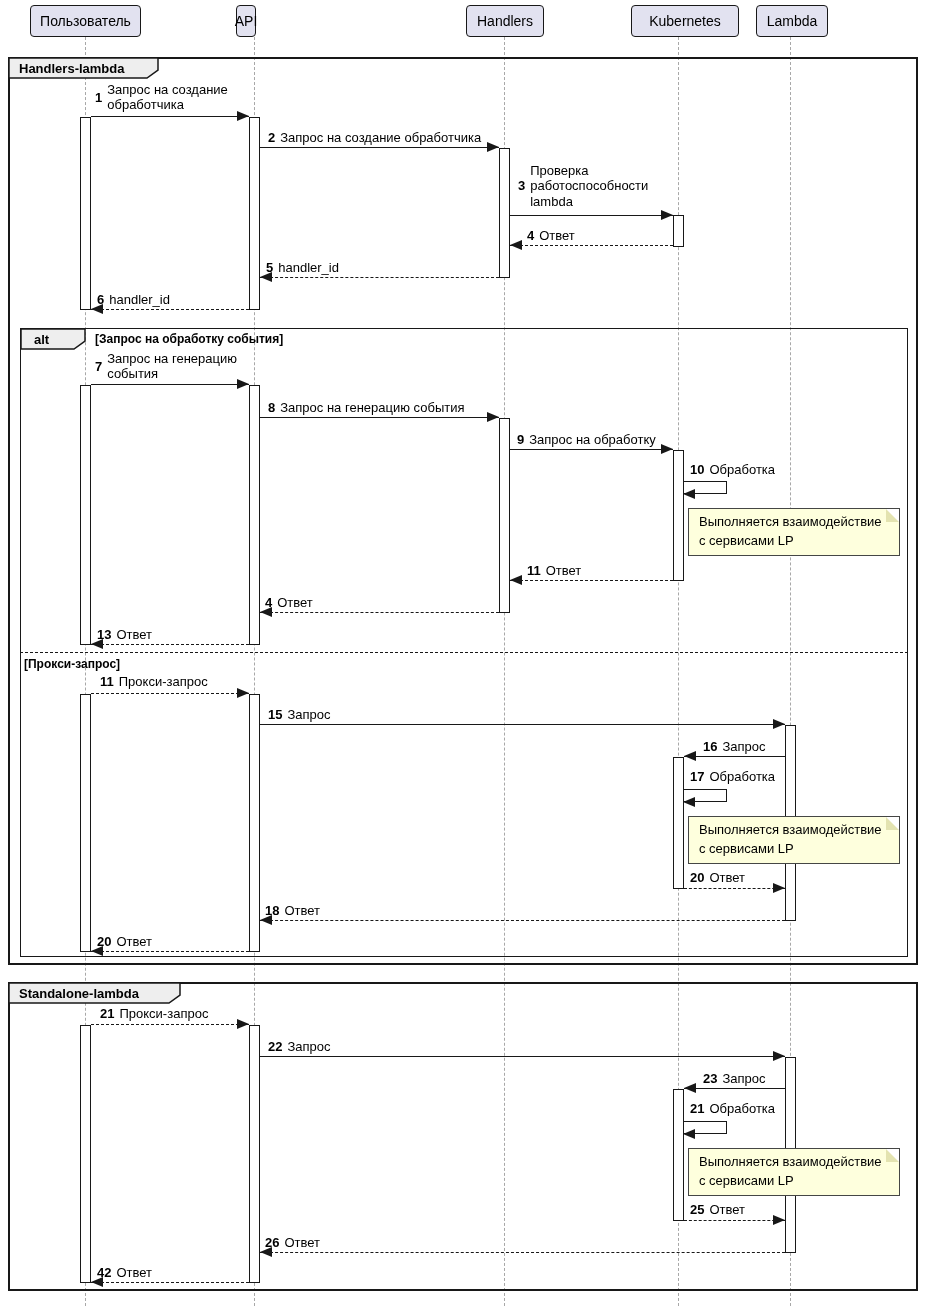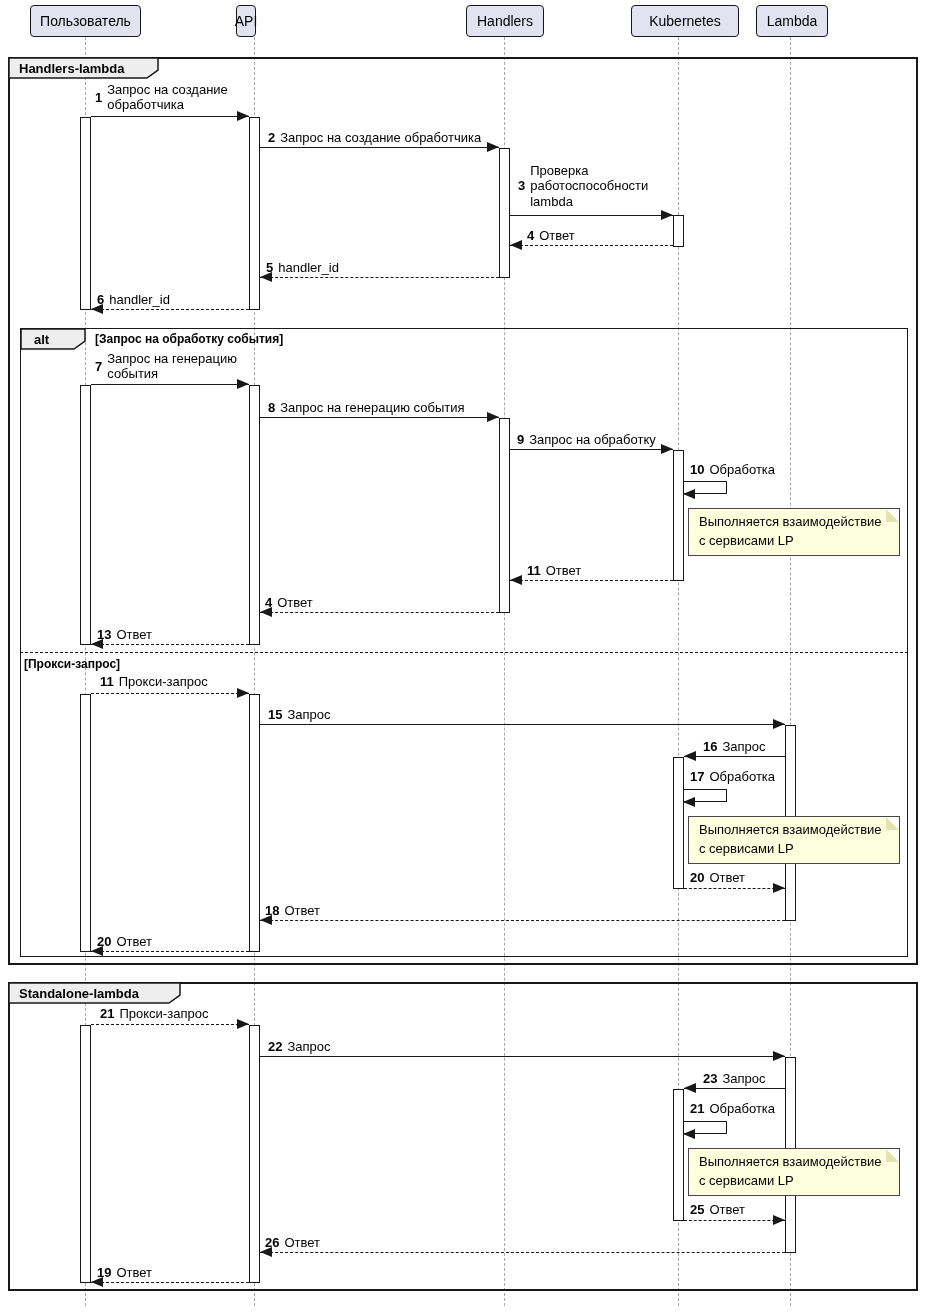--- a/index.html
+++ b/index.html
@@ -248,17 +248,17 @@
     </div>
   <div class="mlabel" style="left:690px;top:1202px">
       <span class="num">25</span>
       <span class="txt">Ответ</span>
     </div>
   <div class="mlabel" style="left:265px;top:1235px">
       <span class="num">26</span>
       <span class="txt">Ответ</span>
     </div>
   <div class="mlabel" style="left:97px;top:1265px">
-      <span class="num">19</span>
+      <span class="num">42</span>
       <span class="txt">Ответ</span>
     </div>
 
 </div>
 
 </body></html>

